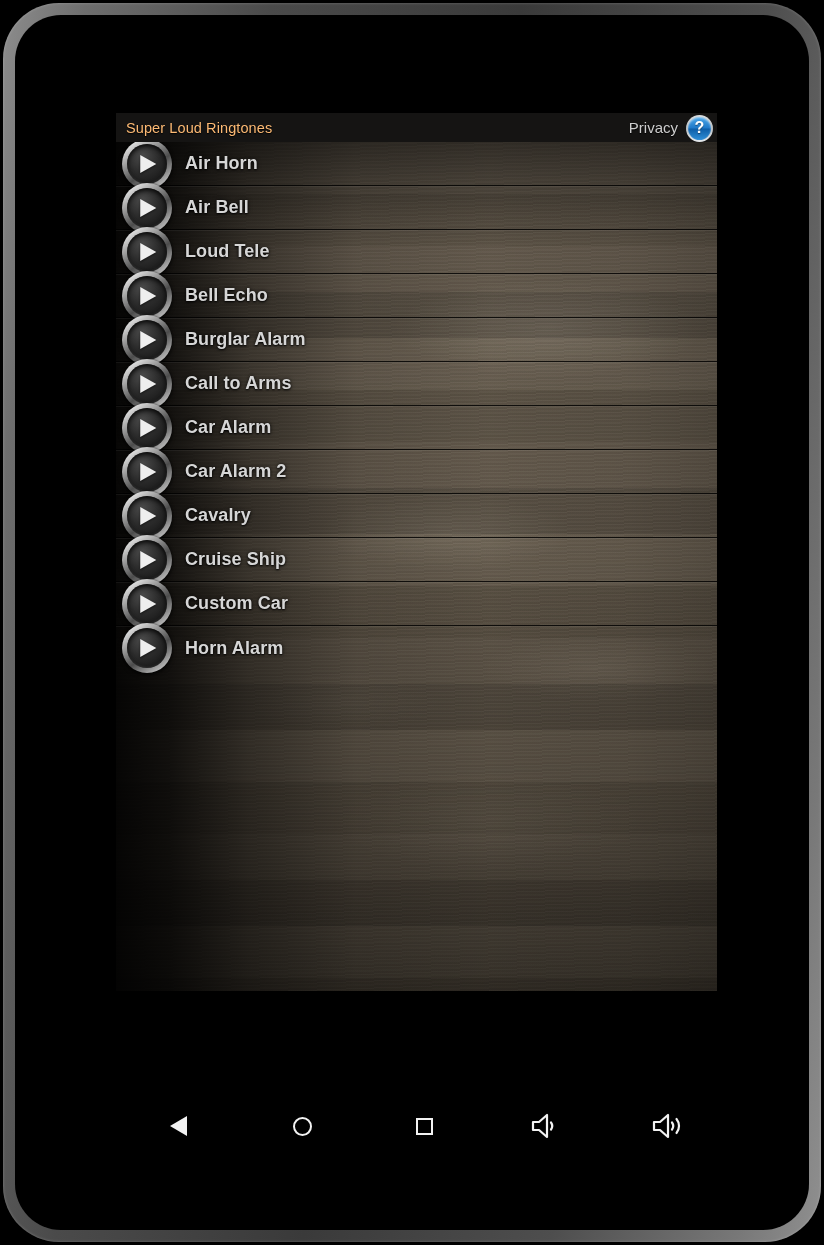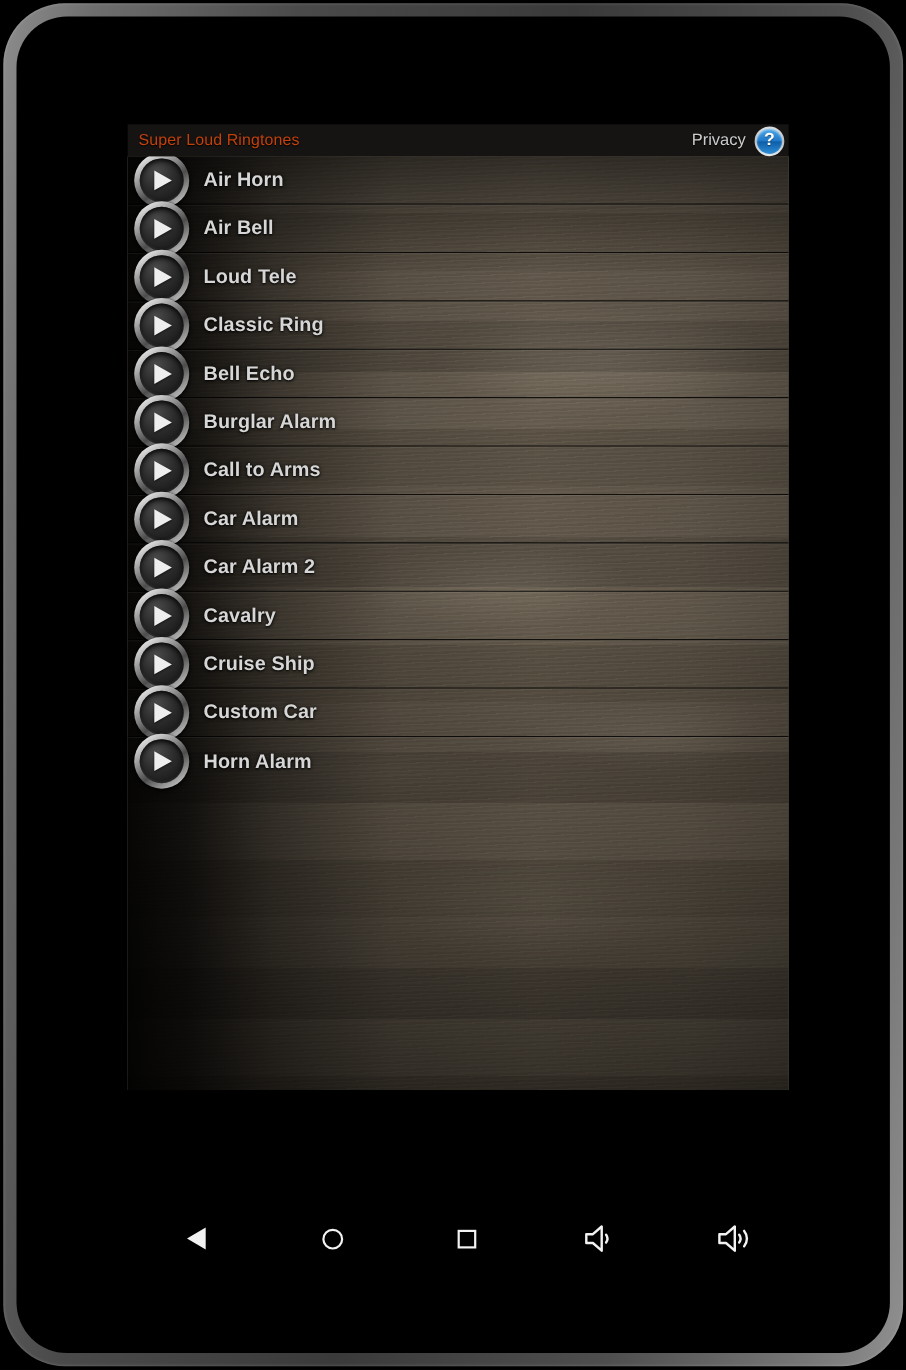--- a/index.html
+++ b/index.html
@@ -44,21 +44,21 @@
     position:relative;
     height:29px;
     background:#151413;
     display:flex;
     align-items:center;
     padding:0 4px 0 10px;
     z-index:5;
   }
   #app-title{
     font-size:14.5px;
-    color:#c2410c;
+    color:#fdba74;
     letter-spacing:.1px;
     text-shadow:0 1px 1px #000;
   }
   #title-right{
     margin-left:auto;
     display:flex;
     align-items:center;
     gap:8px;
   }
   #privacy-link{
@@ -254,26 +254,20 @@
           <div class="list-row">
             <span class="play-btn">
                 <span class="play-tri"></span>
               </span>
             <span class="row-label">Loud Tele</span>
           </div>
           <div class="list-row">
             <span class="play-btn">
                 <span class="play-tri"></span>
               </span>
-            <span class="row-label">Classic Ring</span>
-          </div>
-          <div class="list-row">
-            <span class="play-btn">
-                <span class="play-tri"></span>
-              </span>
             <span class="row-label">Bell Echo</span>
           </div>
           <div class="list-row">
             <span class="play-btn">
                 <span class="play-tri"></span>
               </span>
             <span class="row-label">Burglar Alarm</span>
           </div>
           <div class="list-row">
             <span class="play-btn">

